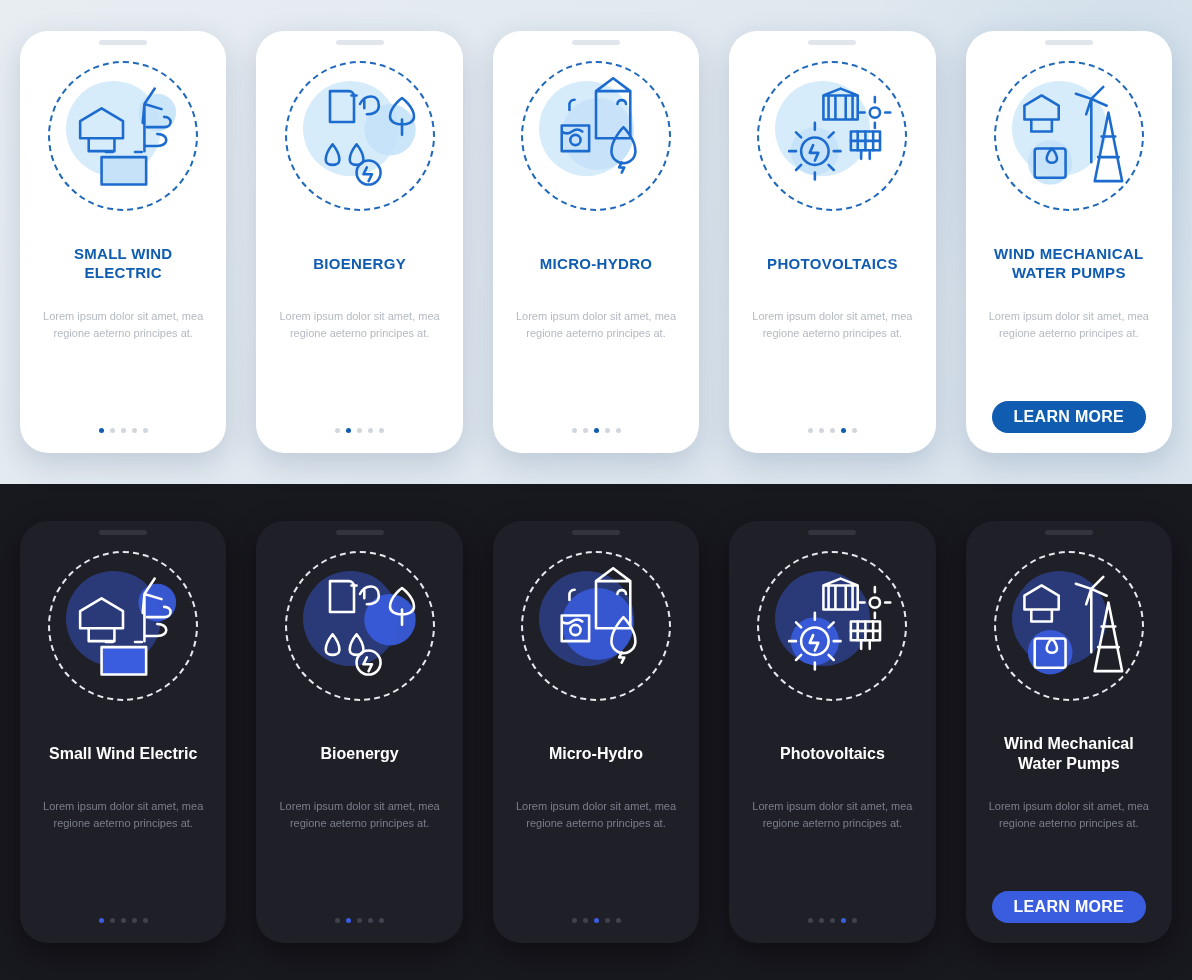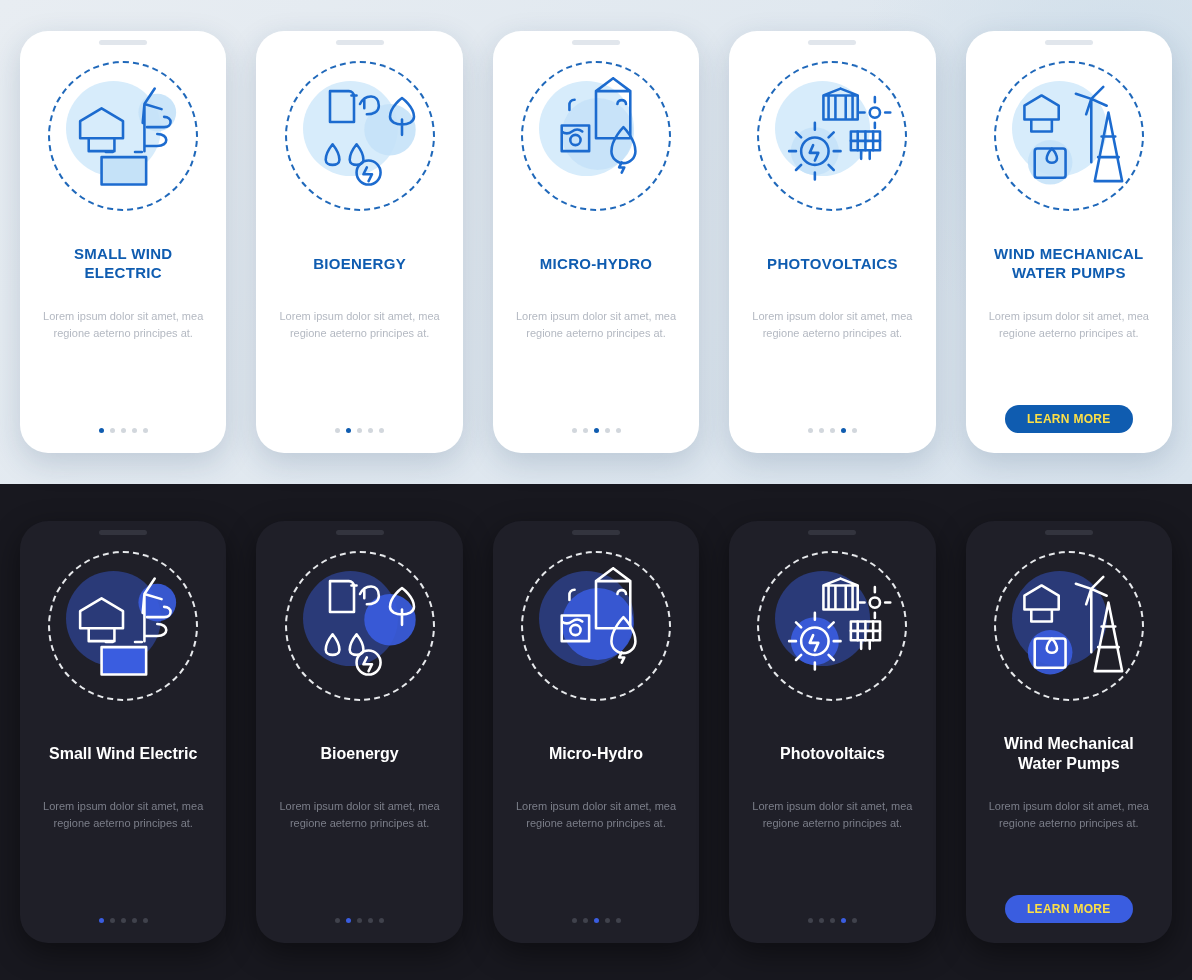--- a/index.html
+++ b/index.html
@@ -28,21 +28,21 @@
 .dark .title{color:#fff;font-size:16px}
 .desc{margin-top:23px;text-align:center;font-size:11px;line-height:1.5;padding:0 2px}
 .light .desc{color:#b4b9c2}
 .dark .desc{color:#7b7e89}
 .dots{margin-top:auto;margin-bottom:6px;display:flex;gap:6px;justify-content:center}
 .dot{width:5px;height:5px;border-radius:50%}
 .light .dot{background:#d2d7dd}
 .light .dot.active{background:#0f5cb0}
 .dark .dot{background:#40424c}
 .dark .dot.active{background:#3a5de0}
-.btn{margin-top:auto;margin-bottom:6px;padding:7px 22px;border-radius:18px;font-size:12px;font-weight:600;color:#fde047;border:none;cursor:pointer;letter-spacing:.3px}
+.btn{margin-top:auto;margin-bottom:6px;padding:7px 22px;border-radius:18px;font-size:16px;font-weight:600;color:#ffffff;border:none;cursor:pointer;letter-spacing:.3px}
 .light .btn{background:#0f5cb0}
 .dark .btn{background:#3a5de0}
 svg{overflow:visible}
 </style>
 </head>
 <body>
 
 <div class="section light">
     <div class="phone">
       <div class="illus">

